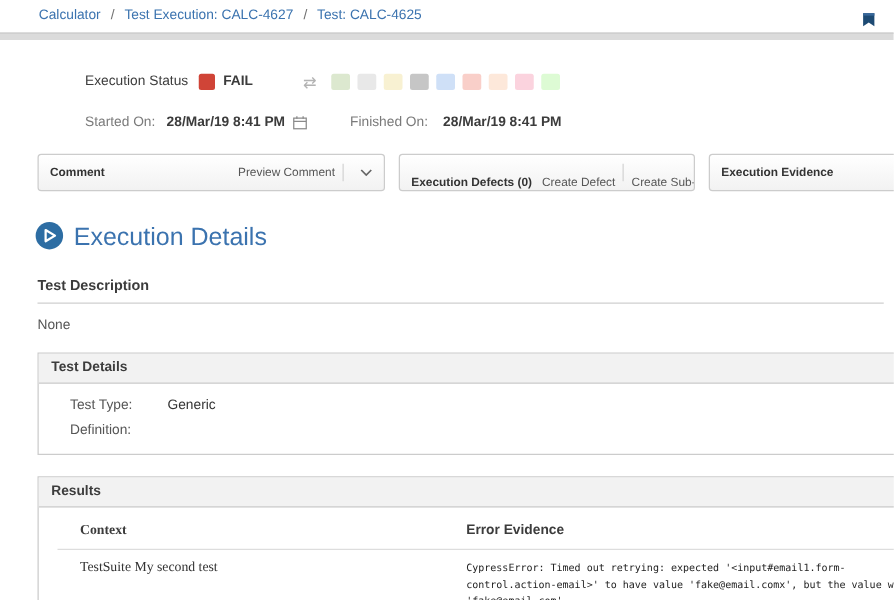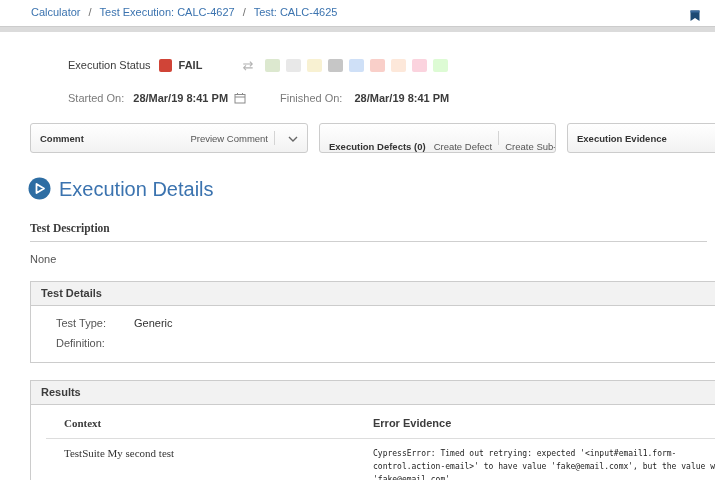--- a/index.html
+++ b/index.html
@@ -51,21 +51,21 @@
   .panel-comment { width:278px; }
   .panel-defects { width:237px;align-items:flex-end; }
   .panel-evidence { width:260px; }
   .panel-defects .tpanel-title { margin-right:8px; }
 
   
   .details-heading { margin:24px 0 0 28px; display:flex; align-items:center; gap:8px; }
   .details-heading h2 { font-size:20px; font-weight:400; color:#3b73af; }
 
   .test-desc { margin:20px 0 0 30px; width:677px; }
-  .td-title { font-weight:bold; font-size:11.5px; color:#3c3c3c; padding-bottom:7px; border-bottom:1px solid #cfcfcf;font-family:Liberation Serif, serif; }
+  .td-title { font-weight:bold; font-size:11.5px; color:#3c3c3c; padding-bottom:7px; border-bottom:1px solid #cfcfcf; }
   .td-content { margin-top:11px; color:#555; }
 
   .box { margin-left:30px; width:950px; border:1px solid #cccccc; background:#fff; }
   .box-header { background:#f2f2f2; border-bottom:1px solid #cccccc; padding:5px 10px 6px; font-weight:bold; font-size:11px; color:#3c3c3c; }
   .box-details { margin-top:16px; }
   .details-body { padding:7px 0 9px; }
   .detail-row { display:flex; padding:4px 0 4px 25px; }
   .detail-label { width:78px; color:#555; flex:none; }
   .detail-value { color:#333; }
 

